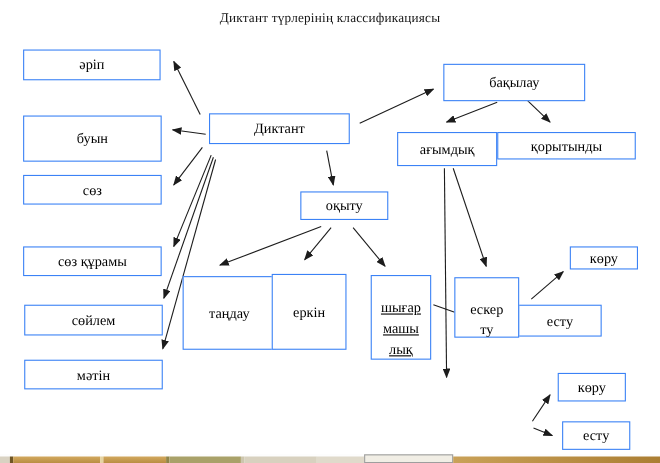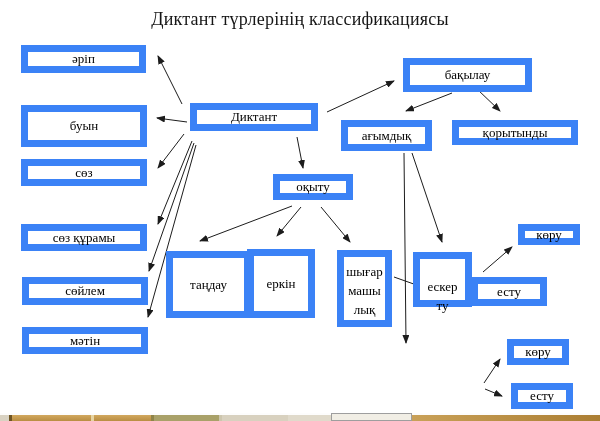--- a/index.html
+++ b/index.html
@@ -2,29 +2,29 @@
 <html><head>
 <meta charset="utf-8">
 <style>
   html,body{margin:0;padding:0;background:#fff;}
   .stage{
     position:relative;width:600px;height:421px;overflow:hidden;background:#ffffff;
     font-family:"Liberation Serif","DejaVu Serif",serif;color:#000;
   }
   .diagram-title{
     position:absolute;left:0;top:9px;width:100%;text-align:center;
-    font-size:18px;color:#161616;letter-spacing:.2px;
+    font-size:12px;color:#161616;letter-spacing:.2px;
   }
   .node{
-    position:absolute;background:#fff;border:7px solid #3b82f6;
+    position:absolute;background:#fff;border:1px solid #3b82f6;
     display:flex;align-items:center;justify-content:center;
     font-size:13px;text-align:center;box-sizing:border-box;line-height:18px;
   }
   .node.multiline{white-space:pre-line;align-items:flex-start;line-height:19px;}
-  .node.pad-top{padding-top:5px;}
+  .node.pad-top{padding-top:19px;text-decoration:underline;}
   .node.pad-top-sm{padding-top:18px;}
   svg.arrows{position:absolute;left:0;top:0;pointer-events:none;}
   .taskbar{
     position:absolute;left:0;bottom:0;width:600px;height:8px;background:#fdfdfd;
   }
   .taskbar .seg{position:absolute;bottom:0;height:6px;}
   .taskbar .seg.tall{height:8px;}
 </style>
 </head>
 <body>
@@ -65,21 +65,21 @@
   <div class="node" style="left:21px;top:45px;width:125px;height:28px">әріп</div>
   <div class="node" style="left:21px;top:105px;width:126px;height:42px">буын</div>
   <div class="node" style="left:21px;top:159px;width:126px;height:27px">сөз</div>
   <div class="node" style="left:21px;top:224px;width:126px;height:27px">сөз құрамы</div>
   <div class="node" style="left:22px;top:277px;width:126px;height:28px">сөйлем</div>
   <div class="node" style="left:22px;top:327px;width:126px;height:27px">мәтін</div>
 
   <div class="node" style="left:190px;top:103px;width:128px;height:28px">Диктант</div>
 
   <div class="node" style="left:403px;top:58px;width:129px;height:34px">бақылау</div>
-  <div class="node" style="left:341px;top:120px;width:91px;height:31px">ағымдық</div>
+  <div class="node" style="left:361px;top:120px;width:91px;height:31px">ағымдық</div>
   <div class="node" style="left:452px;top:120px;width:126px;height:25px">қорытынды</div>
 
   <div class="node" style="left:273px;top:174px;width:80px;height:26px">оқыту</div>
 
   <div class="node" style="left:166px;top:251px;width:85px;height:67px">таңдау</div>
   <div class="node" style="left:247px;top:249px;width:68px;height:69px">еркін</div>
   <div class="node multiline pad-top" style="left:337px;top:250px;width:55px;height:77px">шығар
 машы
 лық</div>
 

